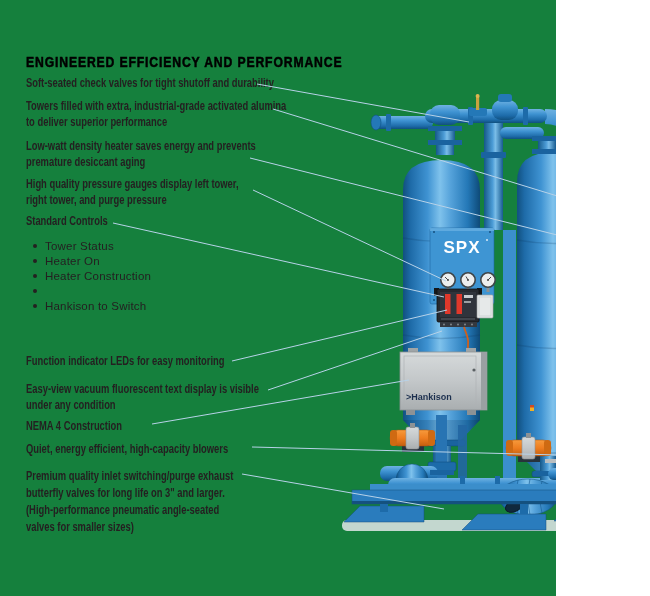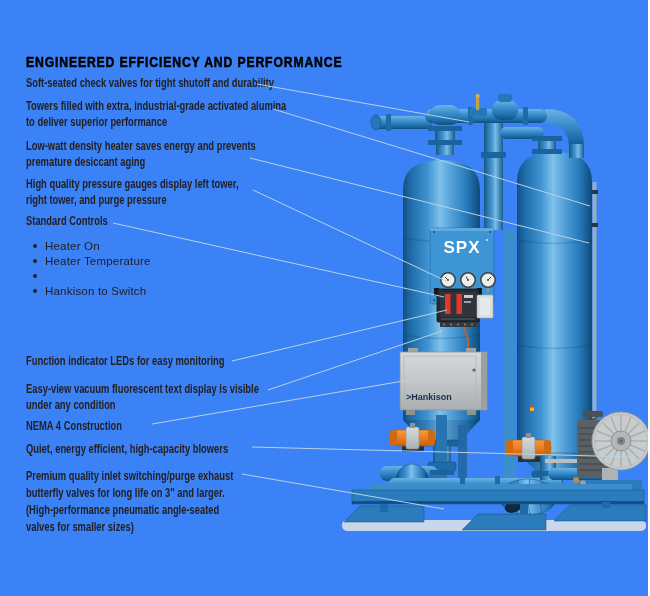--- a/index.html
+++ b/index.html
@@ -1,16 +1,16 @@
 <!DOCTYPE html>
 <html><head>
 <meta charset="utf-8">
 <style>
   html,body{margin:0;padding:0;background:#fff;}
-  .canvas{position:relative;width:648px;height:596px;background:#3b82f6;overflow:hidden;
+  .canvas{position:relative;width:556px;height:596px;background:#15803d;overflow:hidden;
           font-family:"Liberation Sans",sans-serif;color:#242021;}
   .page-title{position:absolute;left:26px;top:55px;margin:0;font-size:14px;line-height:15px;
           font-weight:800;color:#000;letter-spacing:1px;white-space:nowrap;
           transform:scaleX(.87);transform-origin:0 0;-webkit-text-stroke:.5px #000;}
   .feat{position:absolute;left:26px;font-size:12.5px;line-height:16px;font-weight:700;
           white-space:pre-line;transform:scaleX(.75);transform-origin:0 0;}
   .f1{top:75px}.f2{top:98px}.f3{top:138px}.f4{top:176px}.f5{top:213px}
   .f6{top:353px}.f7{top:381px}.f8{top:418px}.f9{top:441px}
   .f10{top:468px;line-height:17px}
   .bullets{position:absolute;left:33px;top:238px;margin:0;padding:0;list-style:none;}
@@ -34,25 +34,29 @@
 to deliver superior performance</div>
   <div class="feat f3">Low-watt density heater saves energy and prevents
 premature desiccant aging</div>
   <div class="feat f4">High quality pressure gauges display left tower,
 right tower, and purge pressure</div>
   <div class="feat f5">Standard Controls</div>
 
   <ul class="bullets">
     <li>
         <span class="dot"></span>
+        <span>Tower Status</span>
+      </li>
+    <li>
+        <span class="dot"></span>
         <span>Heater On</span>
       </li>
     <li>
         <span class="dot"></span>
-        <span>Heater Temperature</span>
+        <span>Heater Construction</span>
       </li>
     <li>
         <span class="dot"></span>
       </li>
     <li>
         <span class="dot"></span>
         <span>Hankison to Switch</span>
       </li>
   </ul>
 

